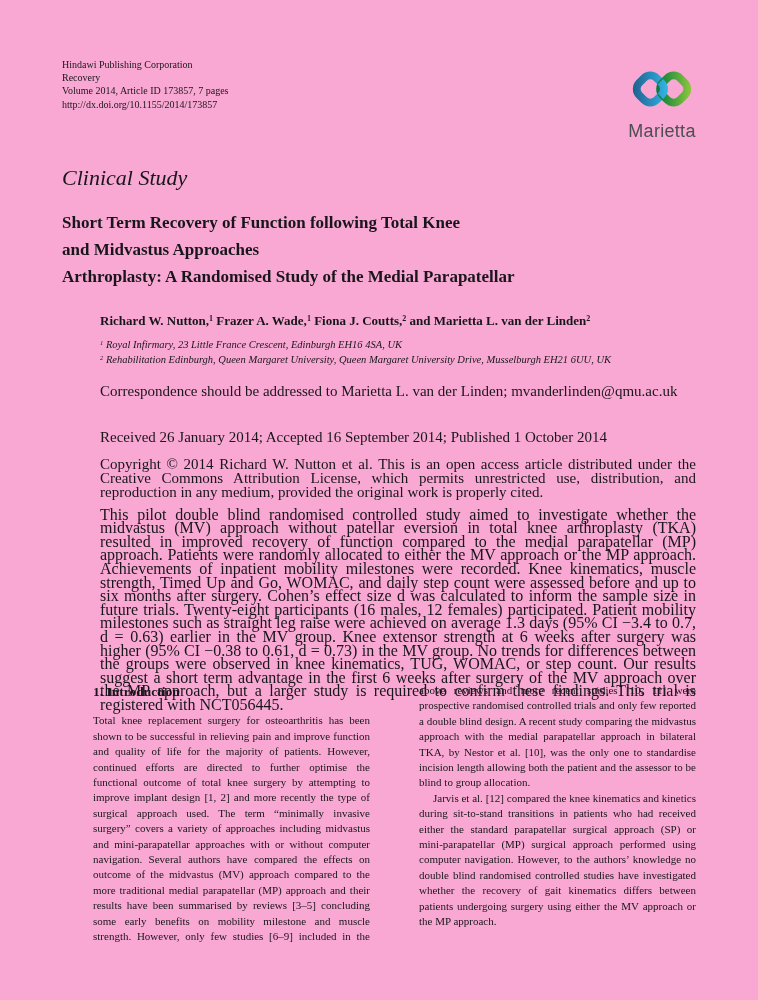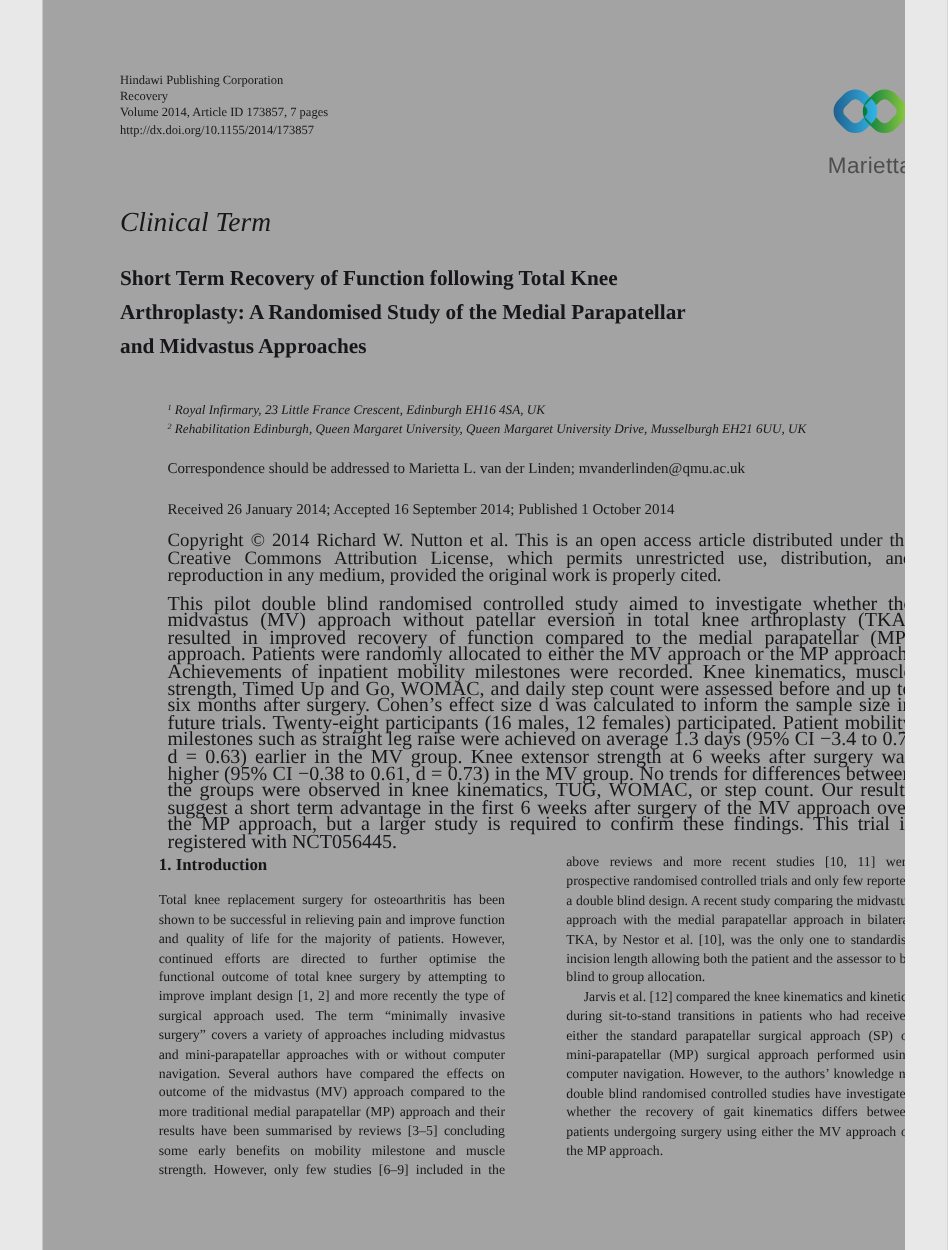--- a/index.html
+++ b/index.html
@@ -1,36 +1,36 @@
 <!DOCTYPE html>
 <html><head>
 <meta charset="utf-8">
 <style>
   html,body { margin:0; padding:0; background:#e8e8e8; }
   .page {
-    position:relative; width:690px; height:1000px; margin:0 auto;
-    background:#a3a3a3; font-family:"Liberation Serif", serif; color:#18161a;
+    position:relative; width:758px; height:1000px; margin:0 auto;
+    background:#f9a8d4; font-family:"Liberation Serif", serif; color:#18161a;
     overflow:hidden;
   }
   
   .header-meta { position:absolute; left:62px; top:58px; font-size:10px; line-height:13.2px; }
   .logo { position:absolute; left:625px; top:61px; width:74px; text-align:center; }
   .logo-word { font-family:"Liberation Sans", sans-serif; font-size:18px; color:#4d4e50; margin-top:0px; letter-spacing:0.3px; }
   
   .section-label { position:absolute; left:62px; top:165px; font-size:22px; font-style:italic; }
   .article-title { position:absolute; left:62px; top:199px; width:640px; font-size:17px; font-weight:bold; line-height:26.8px; }
   .article-title span { display:block; }
   
   .meta { position:absolute; left:100px; top:313px; width:596px; }
   .authors { font-size:13px; font-weight:bold; }
   .supn { font-size:62%; position:relative; top:-0.45em; }
   .affiliations { margin-top:9px; font-size:10.5px; font-style:italic; line-height:14px; }
-  .meta-line { font-size:12px; }
+  .meta-line { font-size:15px; }
   .mt-corr { margin-top:15px; }
-  .mt-hist { margin-top:18px; }
+  .mt-hist { margin-top:29px; }
   .mt-ed   { margin-top:13px; }
   .copyright { margin-top:11px; font-size:15px; line-height:14.2px; text-align:justify; }
   .abstract  { margin-top:8px;  font-size:16px; line-height:13.6px; text-align:justify; }
   .email { color:#18161a; text-decoration:none; }
   
   .body-cols { position:absolute; left:62px; top:683px; width:634px; display:flex; gap:18px; }
   .col { width:308px; font-size:11px; line-height:15.4px; text-align:justify;margin-left:31px; }
   .col-heading { font-size:13.5px; font-weight:bold; margin:1px 0 14px 0; }
   .p { margin:0; }
   .p-cont { text-align-last:justify; }
@@ -63,28 +63,31 @@
             <rect x="28" y="2" width="20" height="24"></rect>
           </clipPath>
       </defs>
       <rect x="13.5" y="15.5" width="25" height="25" rx="9" fill="none" stroke="url(#gb)" stroke-width="8" transform="rotate(45 26 28)"></rect>
       <rect x="37.5" y="15.5" width="25" height="25" rx="9" fill="none" stroke="url(#gg)" stroke-width="8" transform="rotate(45 50 28)"></rect>
       <rect x="13.5" y="15.5" width="25" height="25" rx="9" fill="none" stroke="url(#gb)" stroke-width="8" transform="rotate(45 26 28)" clip-path="url(#weaveTop)"></rect>
     </svg>
     <div class="logo-word">Marietta</div>
   </div>
 
-  <div class="section-label">Clinical Term</div>
+  <div class="section-label">Clinical Study</div>
   <h1 class="article-title">
     <span>Short Term Recovery of Function following Total Knee</span>
+    <span>and Midvastus Approaches</span>
     <span>Arthroplasty: A Randomised Study of the Medial Parapatellar</span>
-    <span>and Midvastus Approaches</span>
   </h1>
 
   <div class="meta">
+    <div class="authors">
+      <span>Richard W. Nutton,</span><span class="supn">1</span><span> Frazer A. Wade,</span><span class="supn">1</span><span> Fiona J. Coutts,</span><span class="supn">2</span><span> and Marietta L. van der Linden</span><span class="supn">2</span>
+    </div>
 
     <div class="affiliations">
       <div><span class="supn">1</span><span> Royal Infirmary, 23 Little France Crescent, Edinburgh EH16 4SA, UK</span></div>
       <div><span class="supn">2</span><span> Rehabilitation Edinburgh, Queen Margaret University, Queen Margaret University Drive, Musselburgh EH21 6UU, UK</span></div>
     </div>
 
     <div class="meta-line mt-corr"><span>Correspondence should be addressed to Marietta L. van der Linden; </span><span class="email">mvanderlinden@qmu.ac.uk</span></div>
 
     <div class="meta-line mt-hist">Received 26 January 2014; Accepted 16 September 2014; Published 1 October 2014</div>
 

